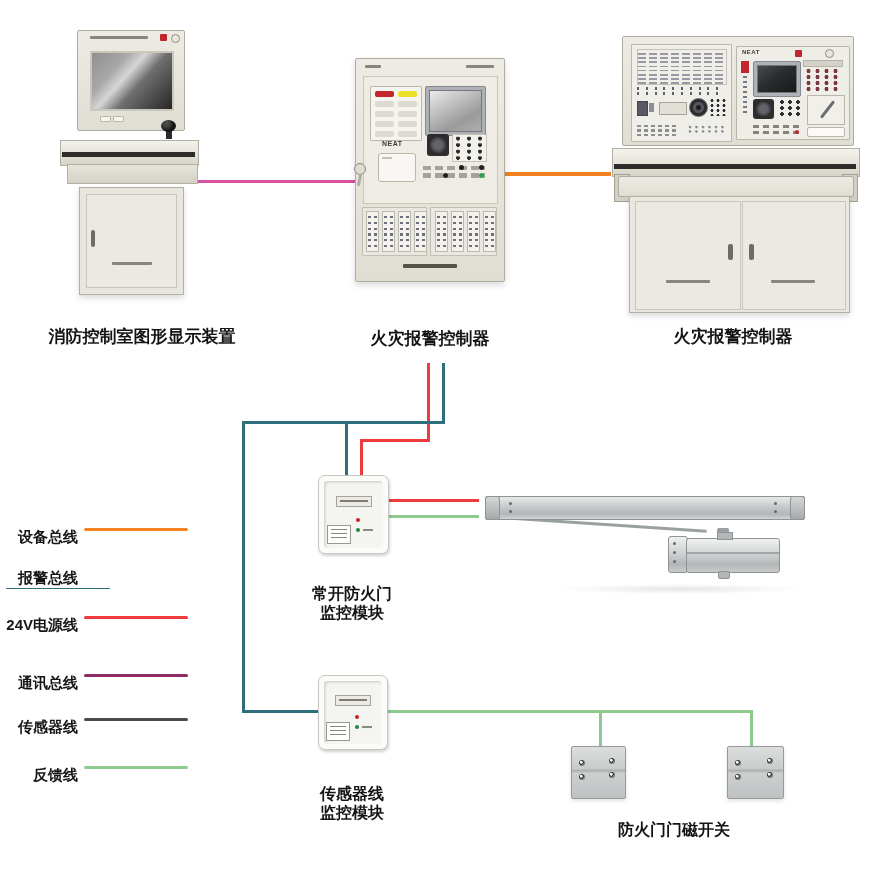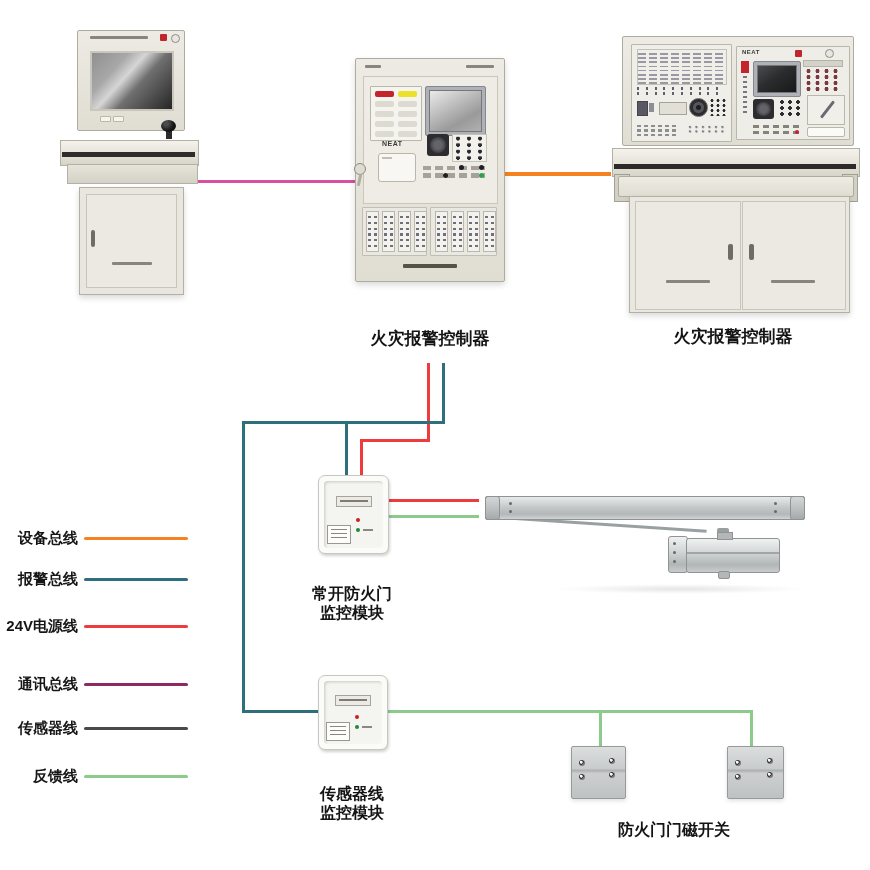--- a/index.html
+++ b/index.html
@@ -30,21 +30,21 @@
   .module-face{position:absolute;inset:5px;background:#f4f4f0;border-radius:4px;box-shadow:inset 1px 1px 3px rgba(0,0,0,0.18),inset -1px -1px 2px rgba(255,255,255,0.85);}
   .mstrip{position:absolute;left:50%;transform:translateX(-50%);top:26%;width:34px;height:9px;background:#eceae4;border:1px solid #a5a39b;}
   .mstrip:after{content:"";position:absolute;left:3px;right:3px;top:3px;height:2px;background:#7d7b73;}
   .ledr{position:absolute;width:4px;height:4px;border-radius:50%;background:#c62222;left:53%;top:54%;}
   .ledg{position:absolute;width:4px;height:4px;border-radius:50%;background:#1f8a3a;left:53%;top:67%;}
   .ledg:after{content:"";position:absolute;left:7px;top:1px;width:10px;height:2px;background:#8b897f;}
   .mplate{position:absolute;left:11%;top:63%;width:22px;height:17px;background:#fdfdfb;border:1px solid #9b998f;}
   .mplate i{position:absolute;left:3px;right:3px;height:1.5px;background:#8a887e;}
   .magsw{position:absolute;background:linear-gradient(180deg,#dcdede 0%,#c9cccc 42%,#aeb1b1 46%,#cdcfcf 52%,#bfc2c2 100%);border:1px solid #979a9a;border-radius:2px;box-shadow:0 2px 4px rgba(0,0,0,0.12);}
   .screw{position:absolute;width:6px;height:6px;border-radius:50%;background:radial-gradient(circle at 35% 35%,#fafafa 0 1.4px,#3c3c3c 1.6px 2.6px,#777 2.7px);}
-  .lrow{position:absolute;left:0;width:200px;height:20px;display:flex;align-items:center;}
+  .lrow{position:absolute;left:0;width:200px;height:20px;display:flex;align-items:flex-start;}
   .llabel{width:78px;text-align:right;font-size:15px;font-weight:600;color:#161616;white-space:nowrap;}
   .lline{width:104px;height:3px;margin-left:6px;border-radius:1.5px;}
   .dc-bar{position:absolute;background:linear-gradient(180deg,#e8eaea 0%,#c6c9ca 45%,#b4b7b8 78%,#d0d3d3 100%);border:1px solid #8f9394;border-radius:2px;}
   .dc-cap{position:absolute;width:13px;background:linear-gradient(180deg,#d4d7d7,#a7aaab);border:1px solid #8f9394;border-radius:3px;}
   .dc-body{position:absolute;background:linear-gradient(180deg,#f0f1f1 0%,#d4d7d7 40%,#b3b6b7 78%,#c9cccc 100%);border:1px solid #8f9394;border-radius:3px;}
   .brand{position:absolute;font-weight:700;color:#3a3a38;letter-spacing:0.5px;}
   .fan{position:absolute;border-radius:50%;background:radial-gradient(circle,#1d1d20 0 2px,#55555c 3px 5px,#2c2c30 6px 8px);border:1px solid #666;}
 </style>
 </head>
 <body>
@@ -256,38 +256,39 @@
     <div class="screw" style="left:37px;top:11px;"></div>
     <div class="screw" style="left:37px;top:25px;"></div>
   </div>
   <div class="magsw" style="left:727px;top:746px;width:55px;height:51px;">
     <div class="screw" style="left:7px;top:13px;"></div>
     <div class="screw" style="left:7px;top:27px;"></div>
     <div class="screw" style="left:39px;top:11px;"></div>
     <div class="screw" style="left:39px;top:25px;"></div>
   </div>
 
+  <div class="caption" style="left:142px;top:325px;">消防控制室图形显示装置</div>
   <div class="caption" style="left:430px;top:327px;">火灾报警控制器</div>
   <div class="caption" style="left:733px;top:325px;">火灾报警控制器</div>
 
   <div class="caption sm" style="left:352px;top:584px;">常开防火门</div>
   <div class="caption sm" style="left:352px;top:603px;">监控模块</div>
 
 
   <div class="caption sm" style="left:352px;top:784px;">传感器线</div>
   <div class="caption sm" style="left:352px;top:803px;">监控模块</div>
 
   <div class="caption sm" style="left:674px;top:820px;">防火门门磁开关</div>
 
   <div>
     <div class="lrow" style="top:528px;">
       <span class="llabel">设备总线</span>
       <span class="lline" style="background: rgb(245, 130, 32);"></span>
     </div>
-    <div class="lrow" style="top:569px;">
+    <div class="lrow" style="top:569px;flex-direction:column;">
       <span class="llabel">报警总线</span>
       <span class="lline" style="background: rgb(47, 111, 125);"></span>
     </div>
     <div class="lrow" style="top:616px;">
       <span class="llabel">24V电源线</span>
       <span class="lline" style="background: rgb(238, 59, 61);"></span>
     </div>
     <div class="lrow" style="top:674px;">
       <span class="llabel">通讯总线</span>
       <span class="lline" style="background: rgb(139, 42, 99);"></span>

